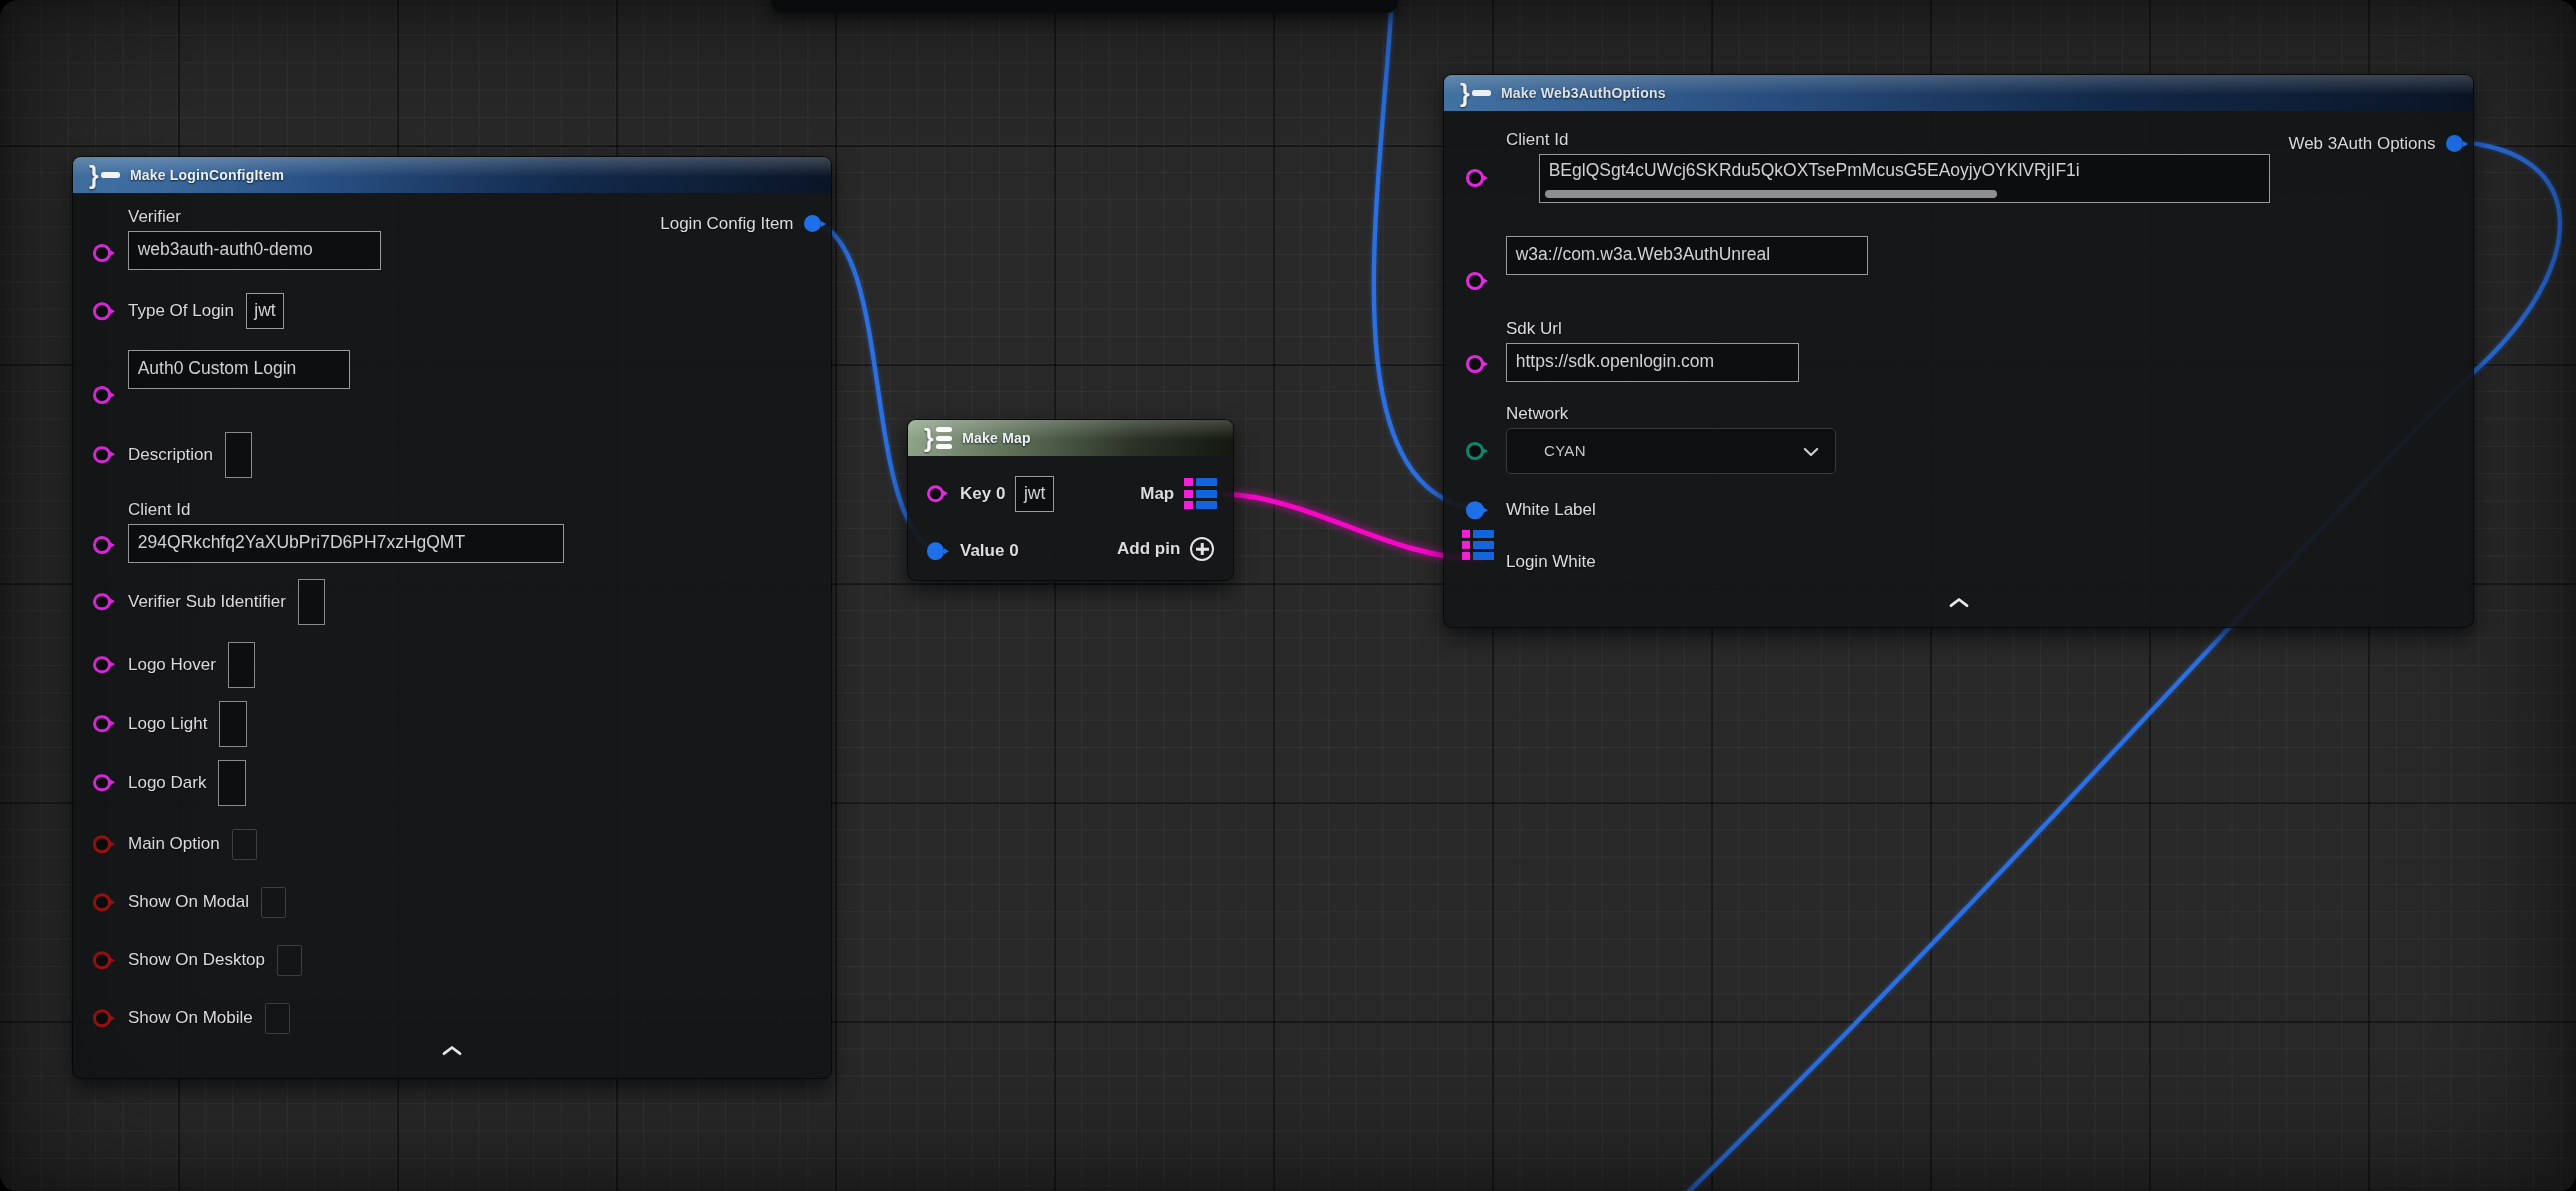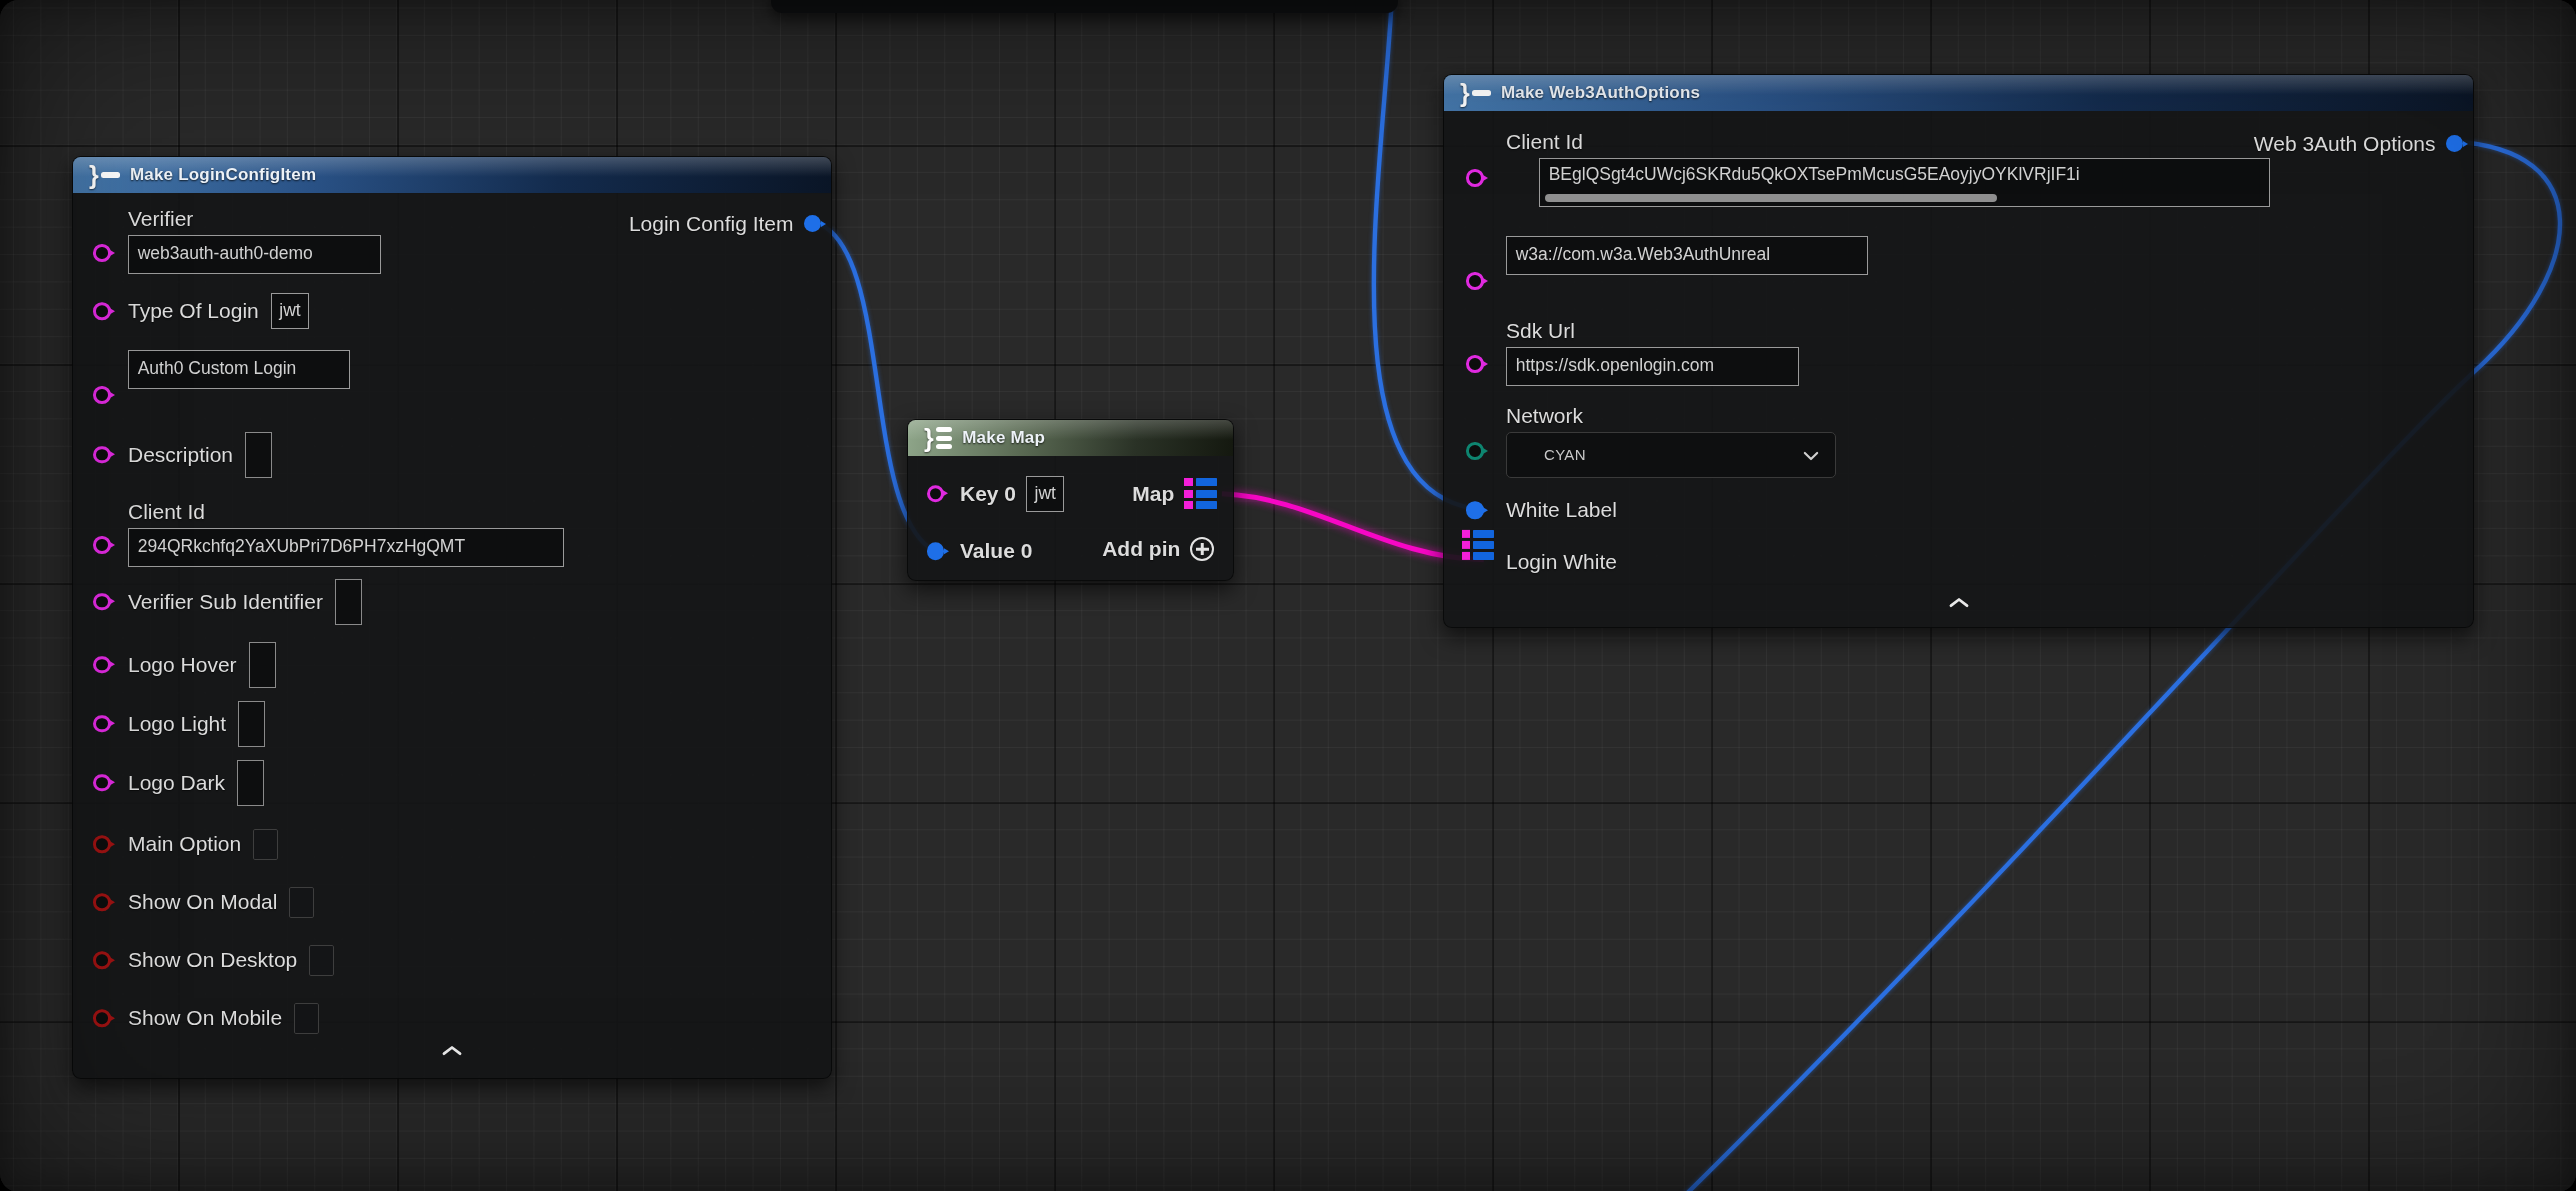--- a/index.html
+++ b/index.html
@@ -22,41 +22,41 @@
   .node{position:absolute;z-index:2;background:rgba(21,22,23,.92);border-radius:8.7px;
     border:1.2px solid rgba(0,0,0,.55);box-shadow:0 8.7px 21px rgba(0,0,0,.6);}
   .nheader{position:absolute;left:0;top:0;right:0;height:36px;border-radius:7.5px 7.5px 0 0;
     display:flex;align-items:center;padding-left:16px;box-sizing:border-box;}
   .nheader.blue{background:
       linear-gradient(180deg, rgba(255,255,255,.22), rgba(255,255,255,0) 55%),
       linear-gradient(100deg,#4679ad 0%,#2a5286 32%,#142c4e 64%,#0b1627 100%);}
   .nheader.green{background:
       linear-gradient(180deg, rgba(255,255,255,.20), rgba(255,255,255,0) 55%),
       linear-gradient(100deg,#8fa68a 0%,#5b6b54 35%,#2a3226 70%,#14180f 100%);}
-  .ntitle{color:#eef3f8;font-size:17px;font-weight:700;margin-left:10px;
+  .ntitle{color:#eef3f8;font-size:14px;font-weight:700;margin-left:10px;
     text-shadow:0 1.2px 1.9px rgba(0,0,0,.75);letter-spacing:0.2px;}
   .hicon{display:flex;align-items:center;}
   .hbrace{color:#fff;font-size:25px;font-weight:700;line-height:1;text-shadow:0 1.2px 1.9px rgba(0,0,0,.6);}
   .hbars{margin-left:2.5px;}
   .hbars i{display:block;width:18.7px;height:6.9px;background:#fff;border-radius:2.5px;margin:2.5px 0;}
   .hbars.three i{width:16px;height:5px;margin:3.1px 0;}
 
   .row{position:absolute;left:0;right:0;}
   .pin{position:absolute;width:17.5px;height:17.5px;border-radius:50%;box-sizing:border-box;}
   .pin.hollow{border:3.7px solid var(--pc);background:rgba(8,8,8,.65);}
   .pin.filled{background:var(--pc);}
   .pin::after{content:"";position:absolute;left:17px;top:50%;transform:translateY(-50%);
     border-left:5.6px solid var(--pc);border-top:3.7px solid transparent;border-bottom:3.7px solid transparent;}
   .pin.hollow::after{left:13.7px;}
   .str{--pc:#e02ae0;} .bool{--pc:#9c1212;} .enum{--pc:#0e8570;} .obj{--pc:#1e6fe8;}
   .pin-left{left:20px;}
   .vcenter{top:50%;transform:translateY(-50%);}
   .vcenter::after{transform:translateY(-50%);}
 
-  .flabel{color:#dcdcdc;font-size:21px;text-shadow:0 1.2px 1.2px rgba(0,0,0,.6);white-space:nowrap;}
+  .flabel{color:#dcdcdc;font-size:17px;text-shadow:0 1.2px 1.2px rgba(0,0,0,.6);white-space:nowrap;}
   .stackrow{padding-left:55px;}
   .stackrow .flabel{display:block;margin-bottom:4.4px;}
   .inline{display:flex;align-items:center;gap:12px;padding-left:55px;height:100%;}
   .tbox{box-sizing:border-box;height:39px;border:1.2px solid #9a9a9a;background:#0d0e0f;
     color:#d2d2d2;font-size:17.5px;line-height:35px;padding:0 8.7px;white-space:nowrap;overflow:hidden;}
   .tbox.small{height:36px;line-height:32px;padding:0 7.5px;}
   .ebox{box-sizing:border-box;width:27.4px;height:46px;border:1.2px solid #8a8a8a;background:#0d0e0f;}
   .cb{box-sizing:border-box;width:25px;height:31px;border:1.9px solid #3e3e3e;background:#141517;border-radius:1.9px;}
   .bigbox{position:relative;height:49px;line-height:31px;padding-right:20px;margin-left:33px;}
   .hscroll{position:absolute;left:5px;bottom:4.4px;width:62%;height:8px;background:#8f8f8f;border-radius:4.4px;}

